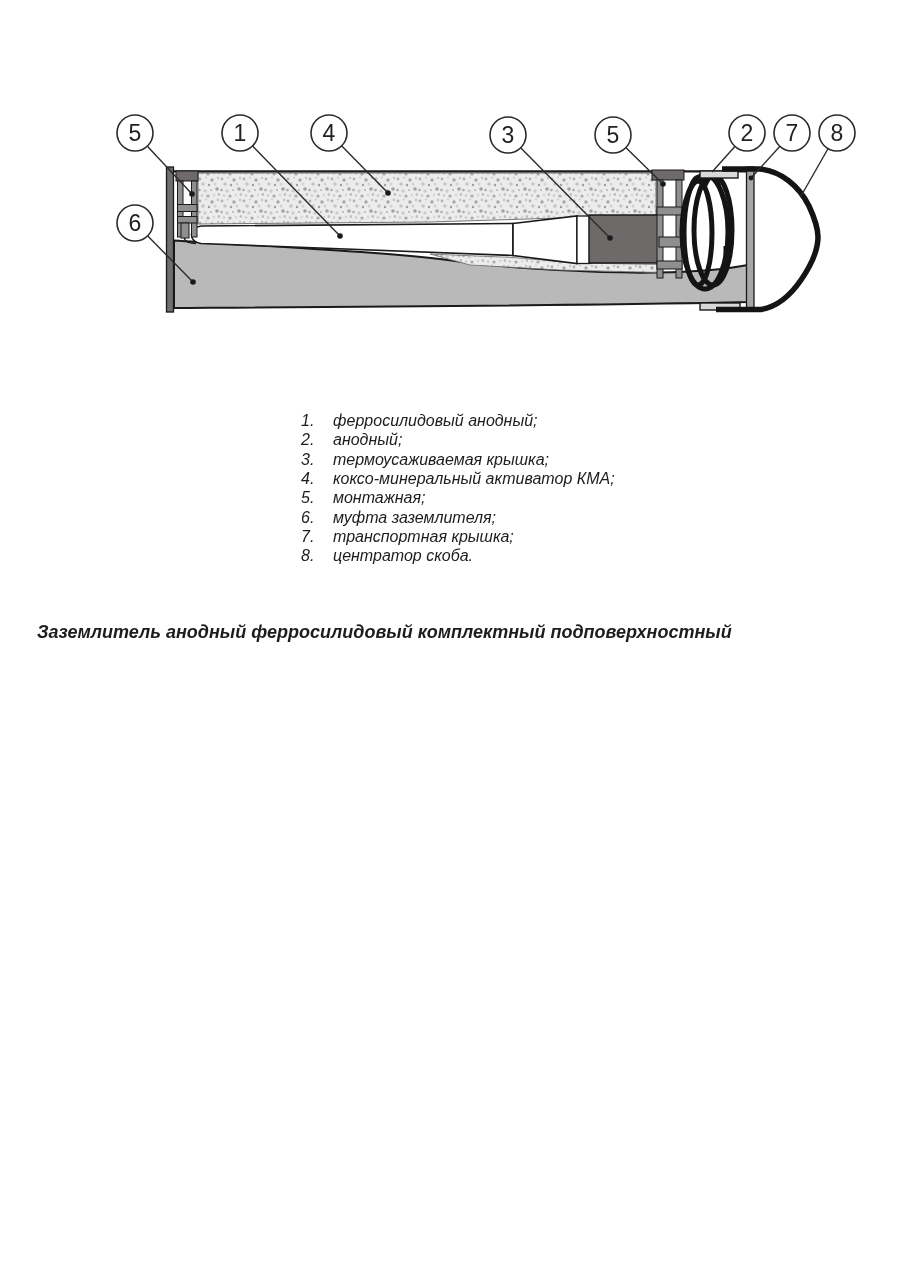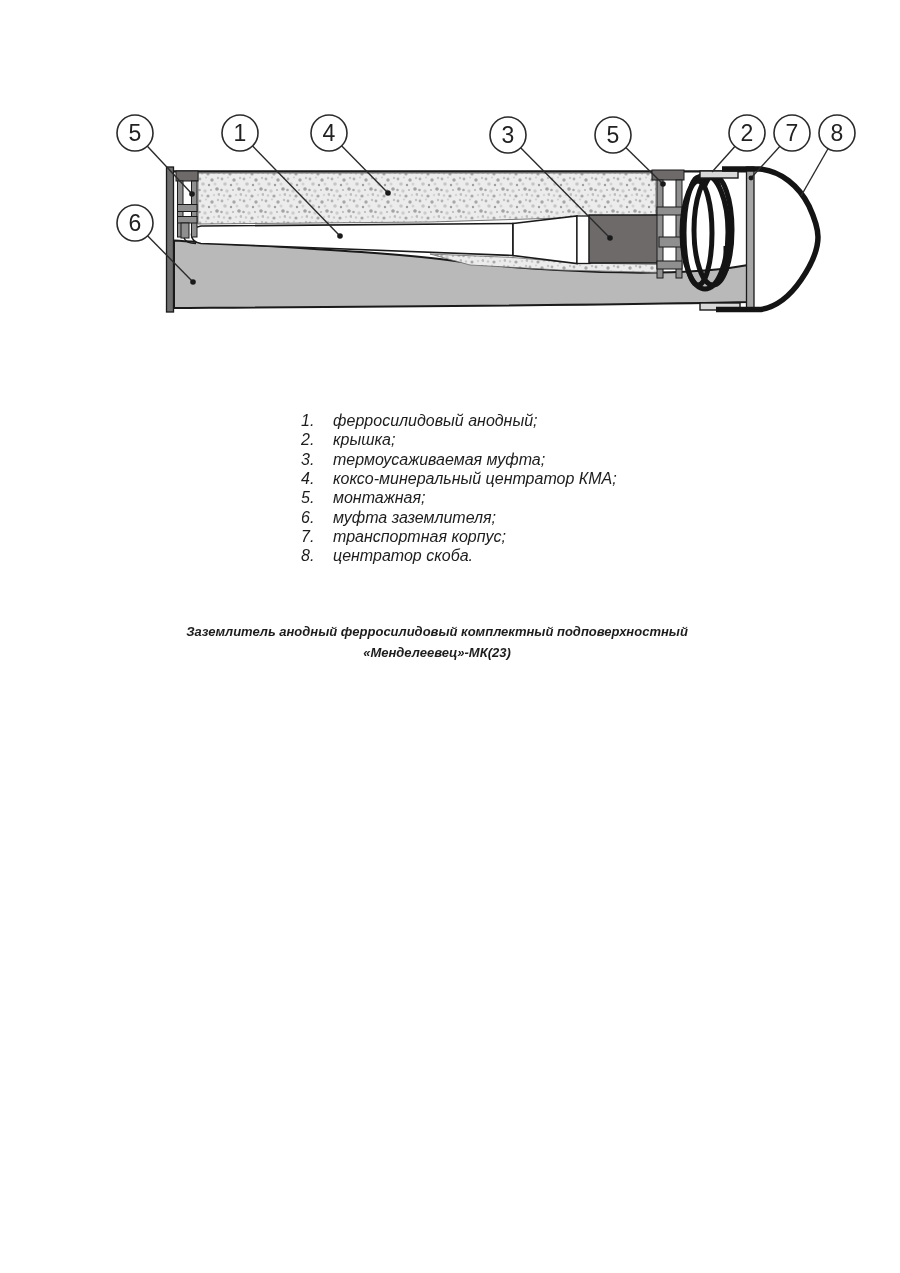--- a/index.html
+++ b/index.html
@@ -13,23 +13,23 @@
   .diagram-svg { position:absolute; top:0; left:0; }
   .legend {
     position:absolute; left:301px; top:411px;
     font-style:italic; font-size:16px; line-height:19.35px;
     color:#1d1d1d;
   }
   .legend-row { display:flex; }
   .legend-num { flex:0 0 32px; width:32px; }
   .caption {
     position:absolute; left:37px; top:622px; width:800px;
-    text-align:center;
+    text-align:left;
     font-style:italic; font-weight:bold;
-    font-size:13px; line-height:20.5px;
+    font-size:18px; line-height:20.5px;
     color:#1d1d1d;
   }
   .callout-text {
     font-family:"Liberation Sans", sans-serif;
     font-size:23px; fill:#222;
   }
 </style>
 </head>
 <body>
 
@@ -168,44 +168,43 @@
   </g>
 </svg>
 
 <div class="legend">
   <div class="legend-row">
     <span class="legend-num">1.</span>
     <span>ферросилидовый анодный;</span>
   </div>
   <div class="legend-row">
     <span class="legend-num">2.</span>
-    <span>крышка;</span>
+    <span>анодный;</span>
   </div>
   <div class="legend-row">
     <span class="legend-num">3.</span>
-    <span>термоусаживаемая муфта;</span>
+    <span>термоусаживаемая крышка;</span>
   </div>
   <div class="legend-row">
     <span class="legend-num">4.</span>
-    <span>коксо-минеральный центратор КМА;</span>
+    <span>коксо-минеральный активатор КМА;</span>
   </div>
   <div class="legend-row">
     <span class="legend-num">5.</span>
     <span>монтажная;</span>
   </div>
   <div class="legend-row">
     <span class="legend-num">6.</span>
     <span>муфта заземлителя;</span>
   </div>
   <div class="legend-row">
     <span class="legend-num">7.</span>
-    <span>транспортная корпус;</span>
+    <span>транспортная крышка;</span>
   </div>
   <div class="legend-row">
     <span class="legend-num">8.</span>
     <span>центратор скоба.</span>
   </div>
 </div>
 
 <div class="caption">
   <div>Заземлитель анодный ферросилидовый комплектный подповерхностный</div>
-  <div>«Менделеевец»-МК(23)</div>
 </div>
 
 </body></html>

